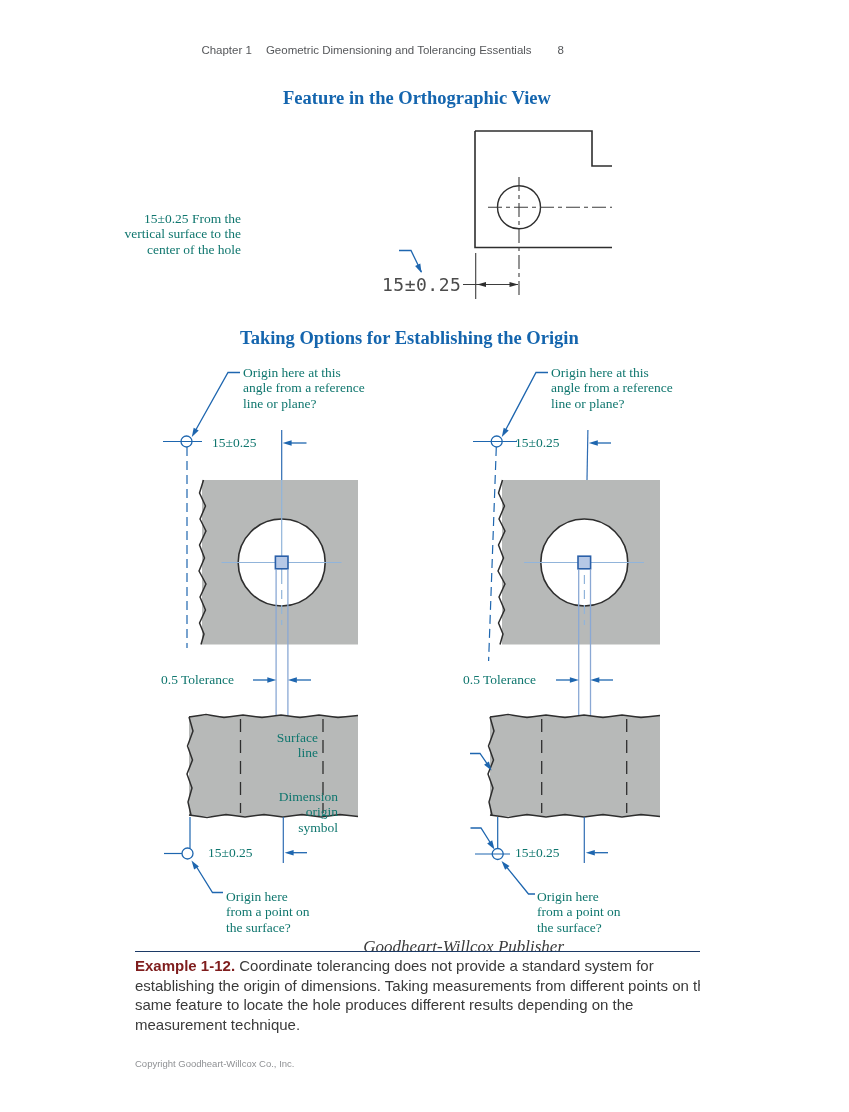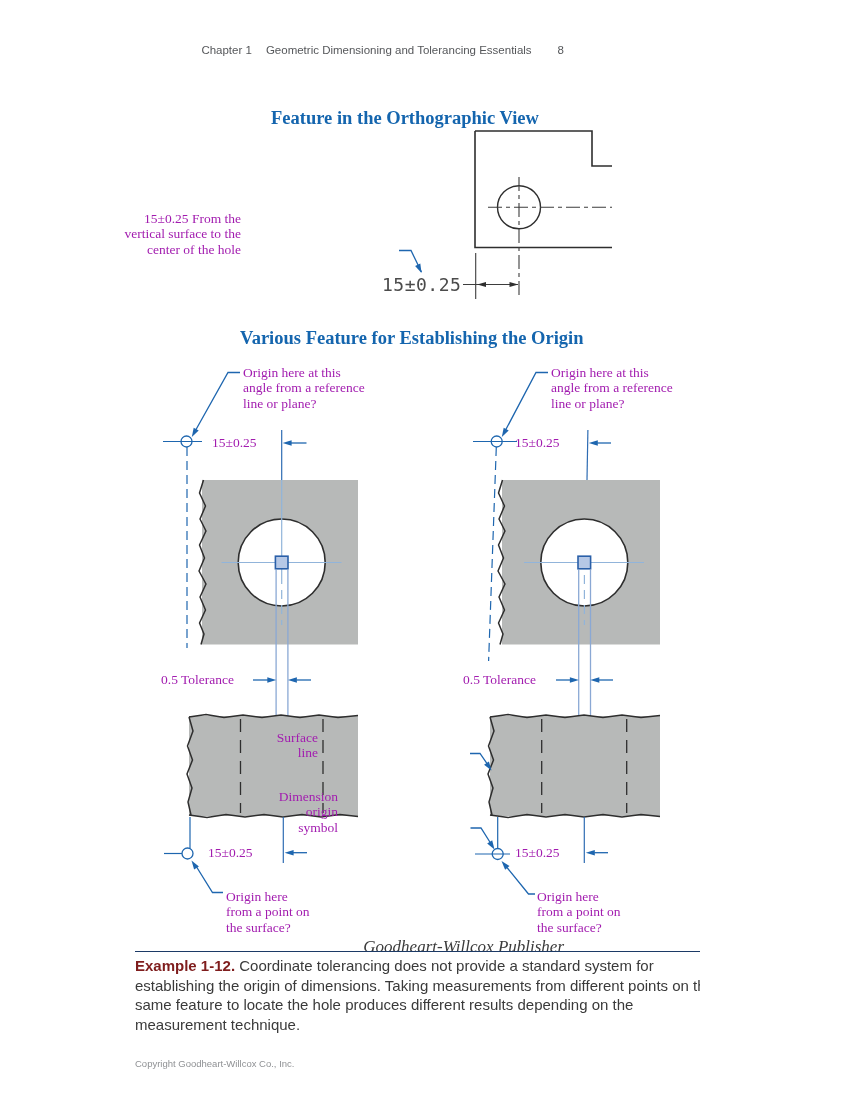--- a/index.html
+++ b/index.html
@@ -1,20 +1,20 @@
 <!DOCTYPE html>
 <html><head>
 <meta charset="utf-8">
 <style>
   html,body{margin:0;padding:0;background:#ffffff;}
   #page{position:relative;width:700px;height:1112px;background:#ffffff;overflow:hidden;
         font-family:"Liberation Sans",sans-serif;}
   #art{position:absolute;left:0;top:0;z-index:1;}
   .txt{position:absolute;z-index:2;}
-  .lbl{font-family:"Liberation Serif",serif;color:#a21caf;font-size:13.5px;line-height:15.4px;white-space:pre-line;}
+  .lbl{font-family:"Liberation Serif",serif;color:#0f766e;font-size:13.5px;line-height:15.4px;white-space:pre-line;}
   .r{text-align:right;}
   .ttl{font-family:"Liberation Serif",serif;font-weight:bold;color:#1465ae;font-size:18.5px;white-space:nowrap;}
   .hdr{display:flex;justify-content:flex-end;align-items:baseline;color:#55575a;font-size:11.5px;}
   .dimtxt{font-family:"DejaVu Sans Mono",monospace;color:#4b4b4b;font-size:18px;letter-spacing:.5px;}
   .credit{font-family:"Liberation Serif",serif;font-style:italic;color:#3c3c3c;font-size:17px;}
   .caption{color:#3a3a3a;font-size:15px;line-height:19.5px;}
   .caption b{color:#7f1d1d;}
   .foot{color:#8f9194;font-size:9.5px;}
 </style>
 </head>
@@ -143,28 +143,28 @@
   </svg>
 
   <div class="txt hdr" style="left:135px;right:136px;top:44px;">
     <span>Chapter 1</span>
     <span style="width:14px;"></span>
     <span>Geometric Dimensioning and Tolerancing Essentials</span>
     <span style="width:26px;"></span>
     <span>8</span>
   </div>
 
-  <div class="txt ttl" style="left:271px;top:88px;margin-top:20px;">Feature in the Orthographic View</div>
+  <div class="txt ttl" style="left:283px;top:88px;">Feature in the Orthographic View</div>
 
   <div class="txt lbl r" style="right:459px;top:211px;">15±0.25 From the
 vertical surface to the
 center of the hole</div>
   <div class="txt dimtxt" style="left:382px;top:274px;">15±0.25</div>
 
-  <div class="txt ttl" style="left:240px;top:328px;">Various Feature for Establishing the Origin</div>
+  <div class="txt ttl" style="left:240px;top:328px;">Taking Options for Establishing the Origin</div>
 
   <div class="txt lbl" style="left:243px;top:365px;">Origin here at this
 angle from a reference
 line or plane?</div>
   <div class="txt lbl" style="left:212px;top:435px;">15±0.25</div>
   <div class="txt lbl" style="left:161px;top:672px;">0.5 Tolerance</div>
   <div class="txt lbl" style="left:208px;top:845px;">15±0.25</div>
   <div class="txt lbl" style="left:226px;top:889px;">Origin here
 from a point on
 the surface?</div>

